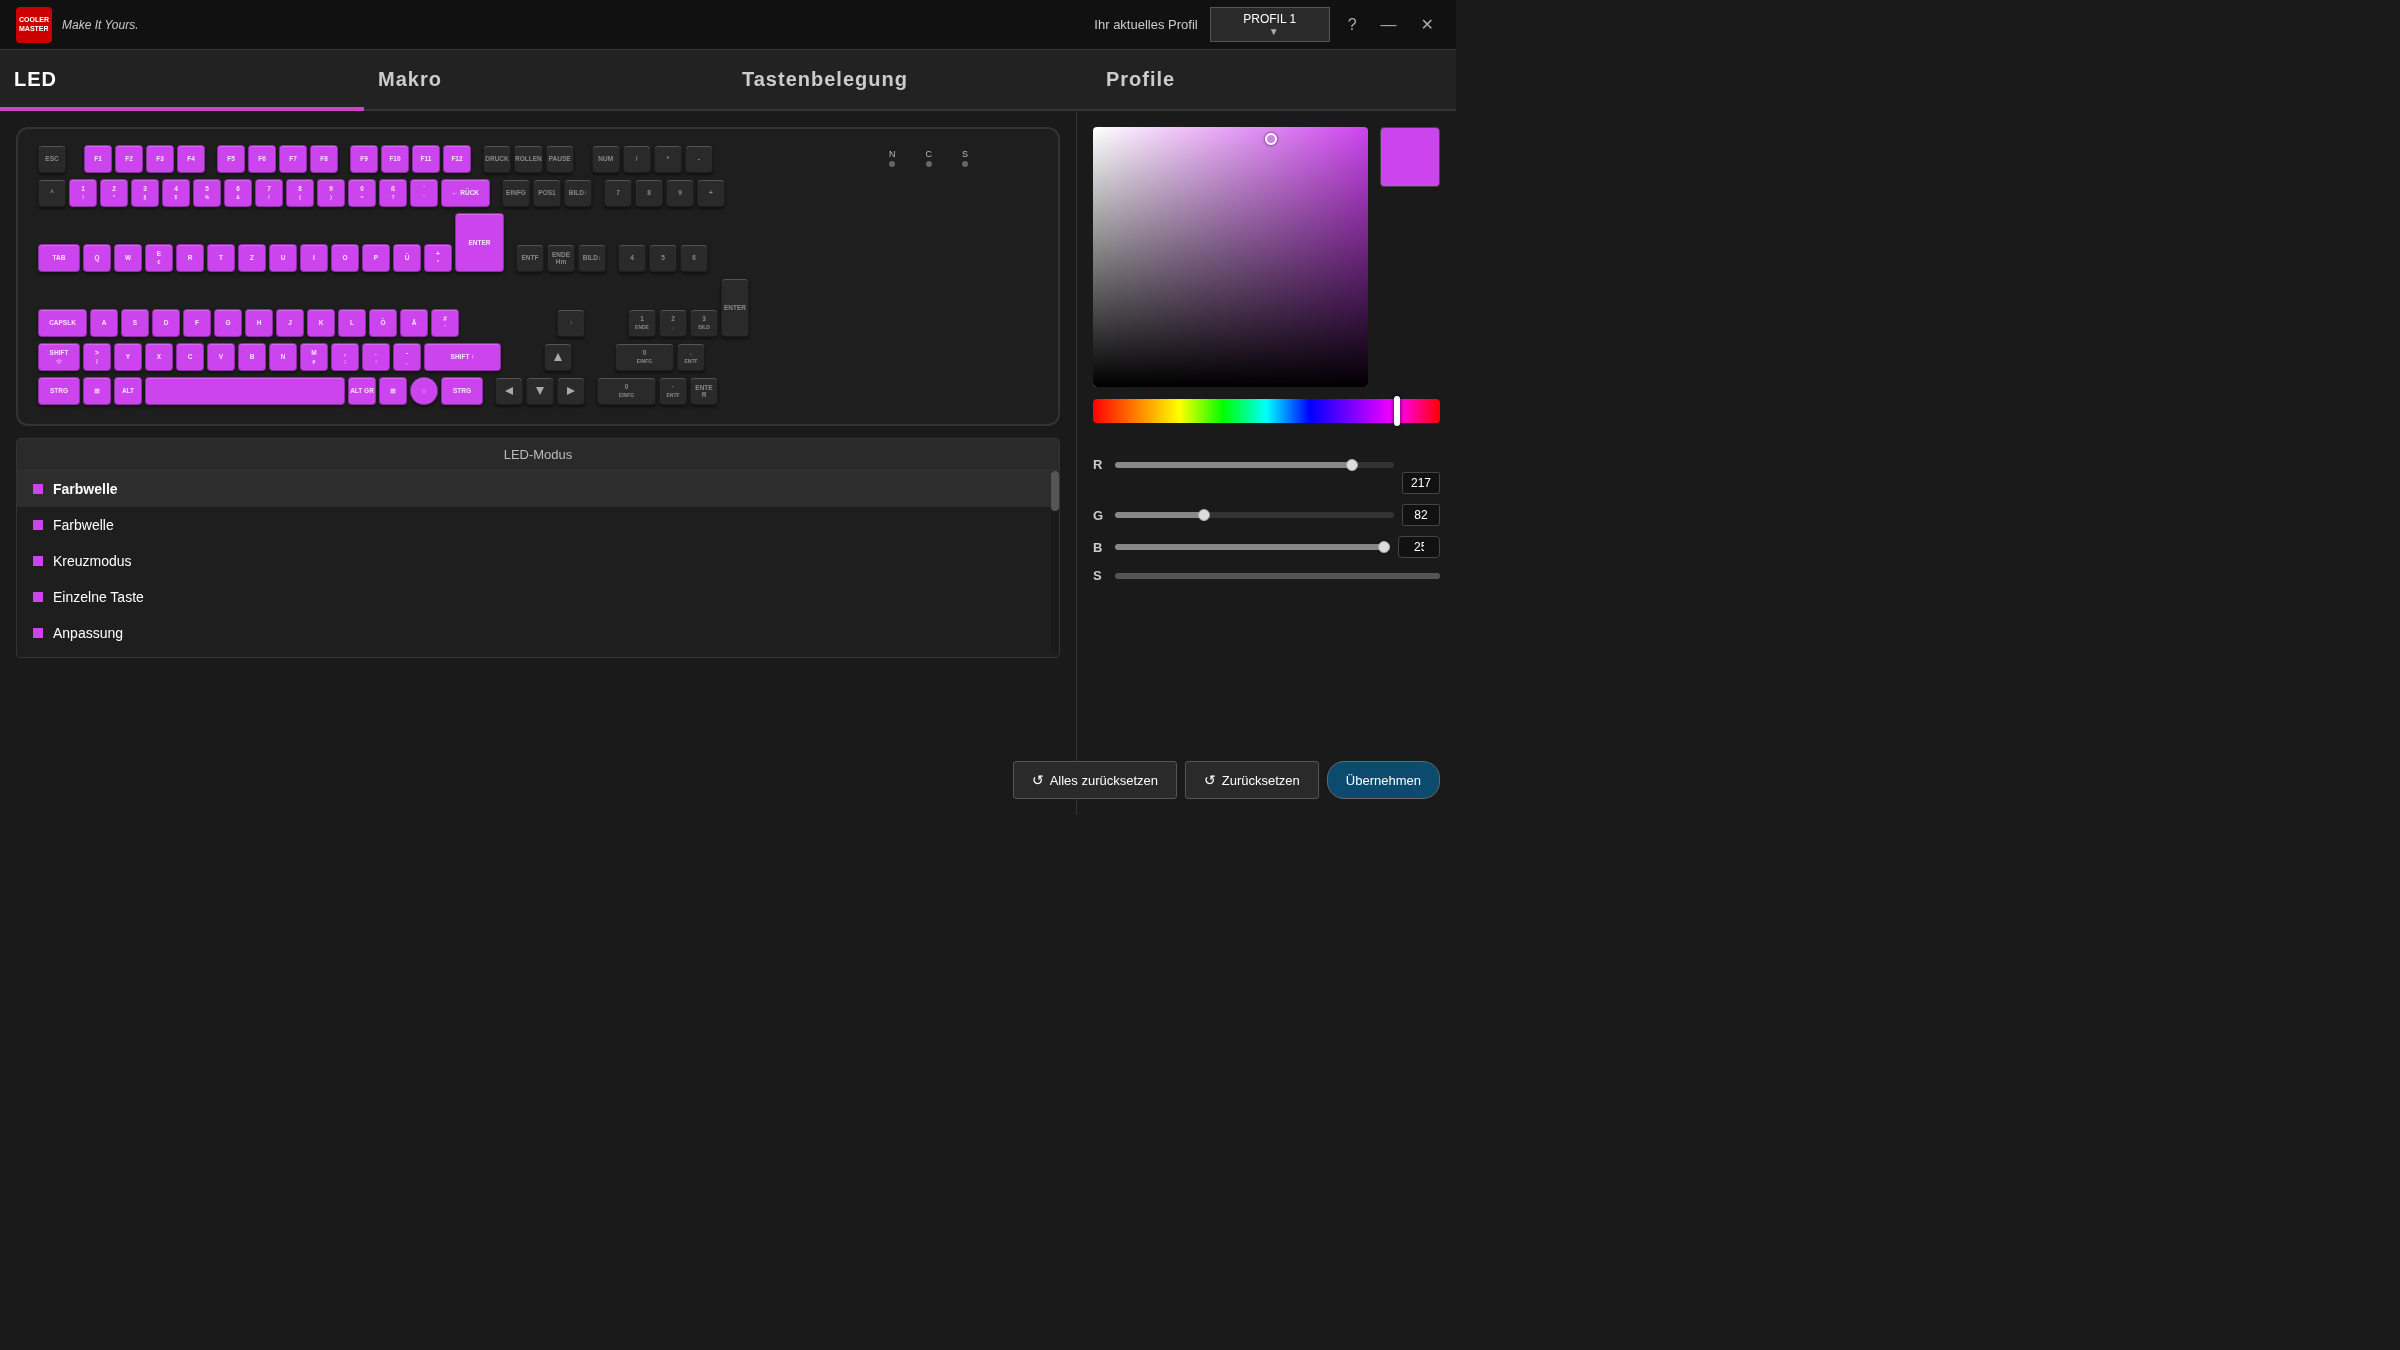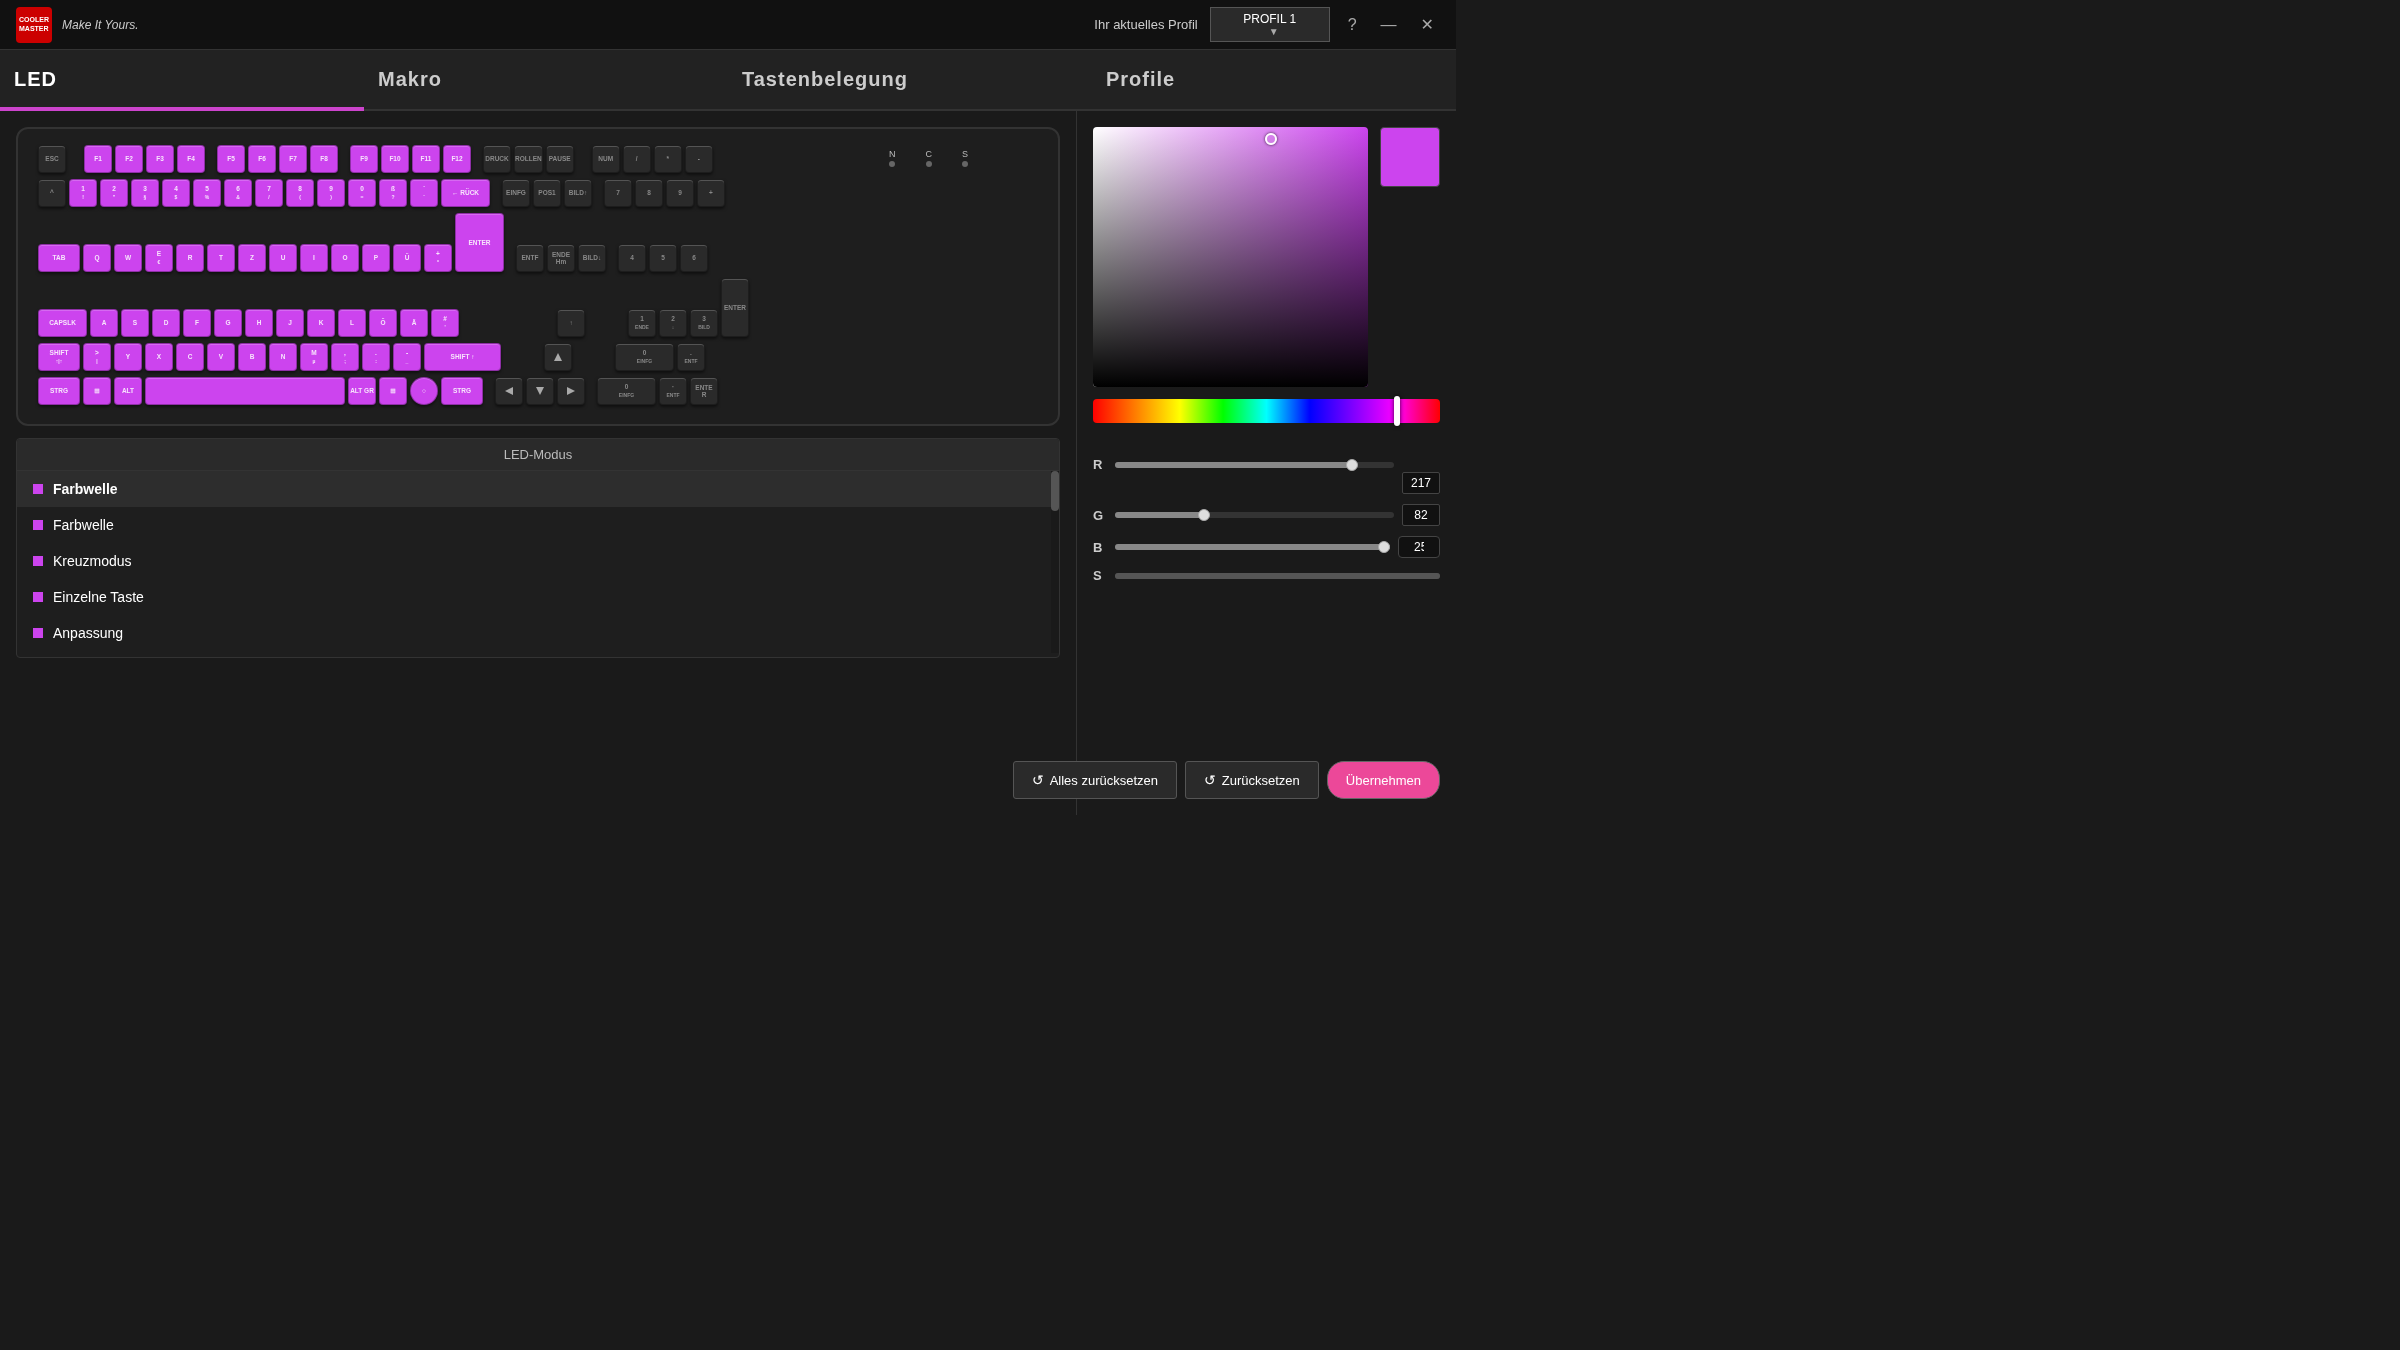--- a/index.html
+++ b/index.html
@@ -396,21 +396,21 @@
       padding: 10px 18px;
       font-size: 13px;
       cursor: pointer;
       border-radius: 3px;
       display: flex;
       align-items: center;
       gap: 6px;
       white-space: nowrap;
     }
     .btn.primary {
-      background: #ec4899;
+      background: #0c4a6e;
       border-color: #666;
       border-radius: 17px;
     }
     .btn-icon {
       font-size: 14px;
     }
 
     
     .kb-full {
       display: flex;

